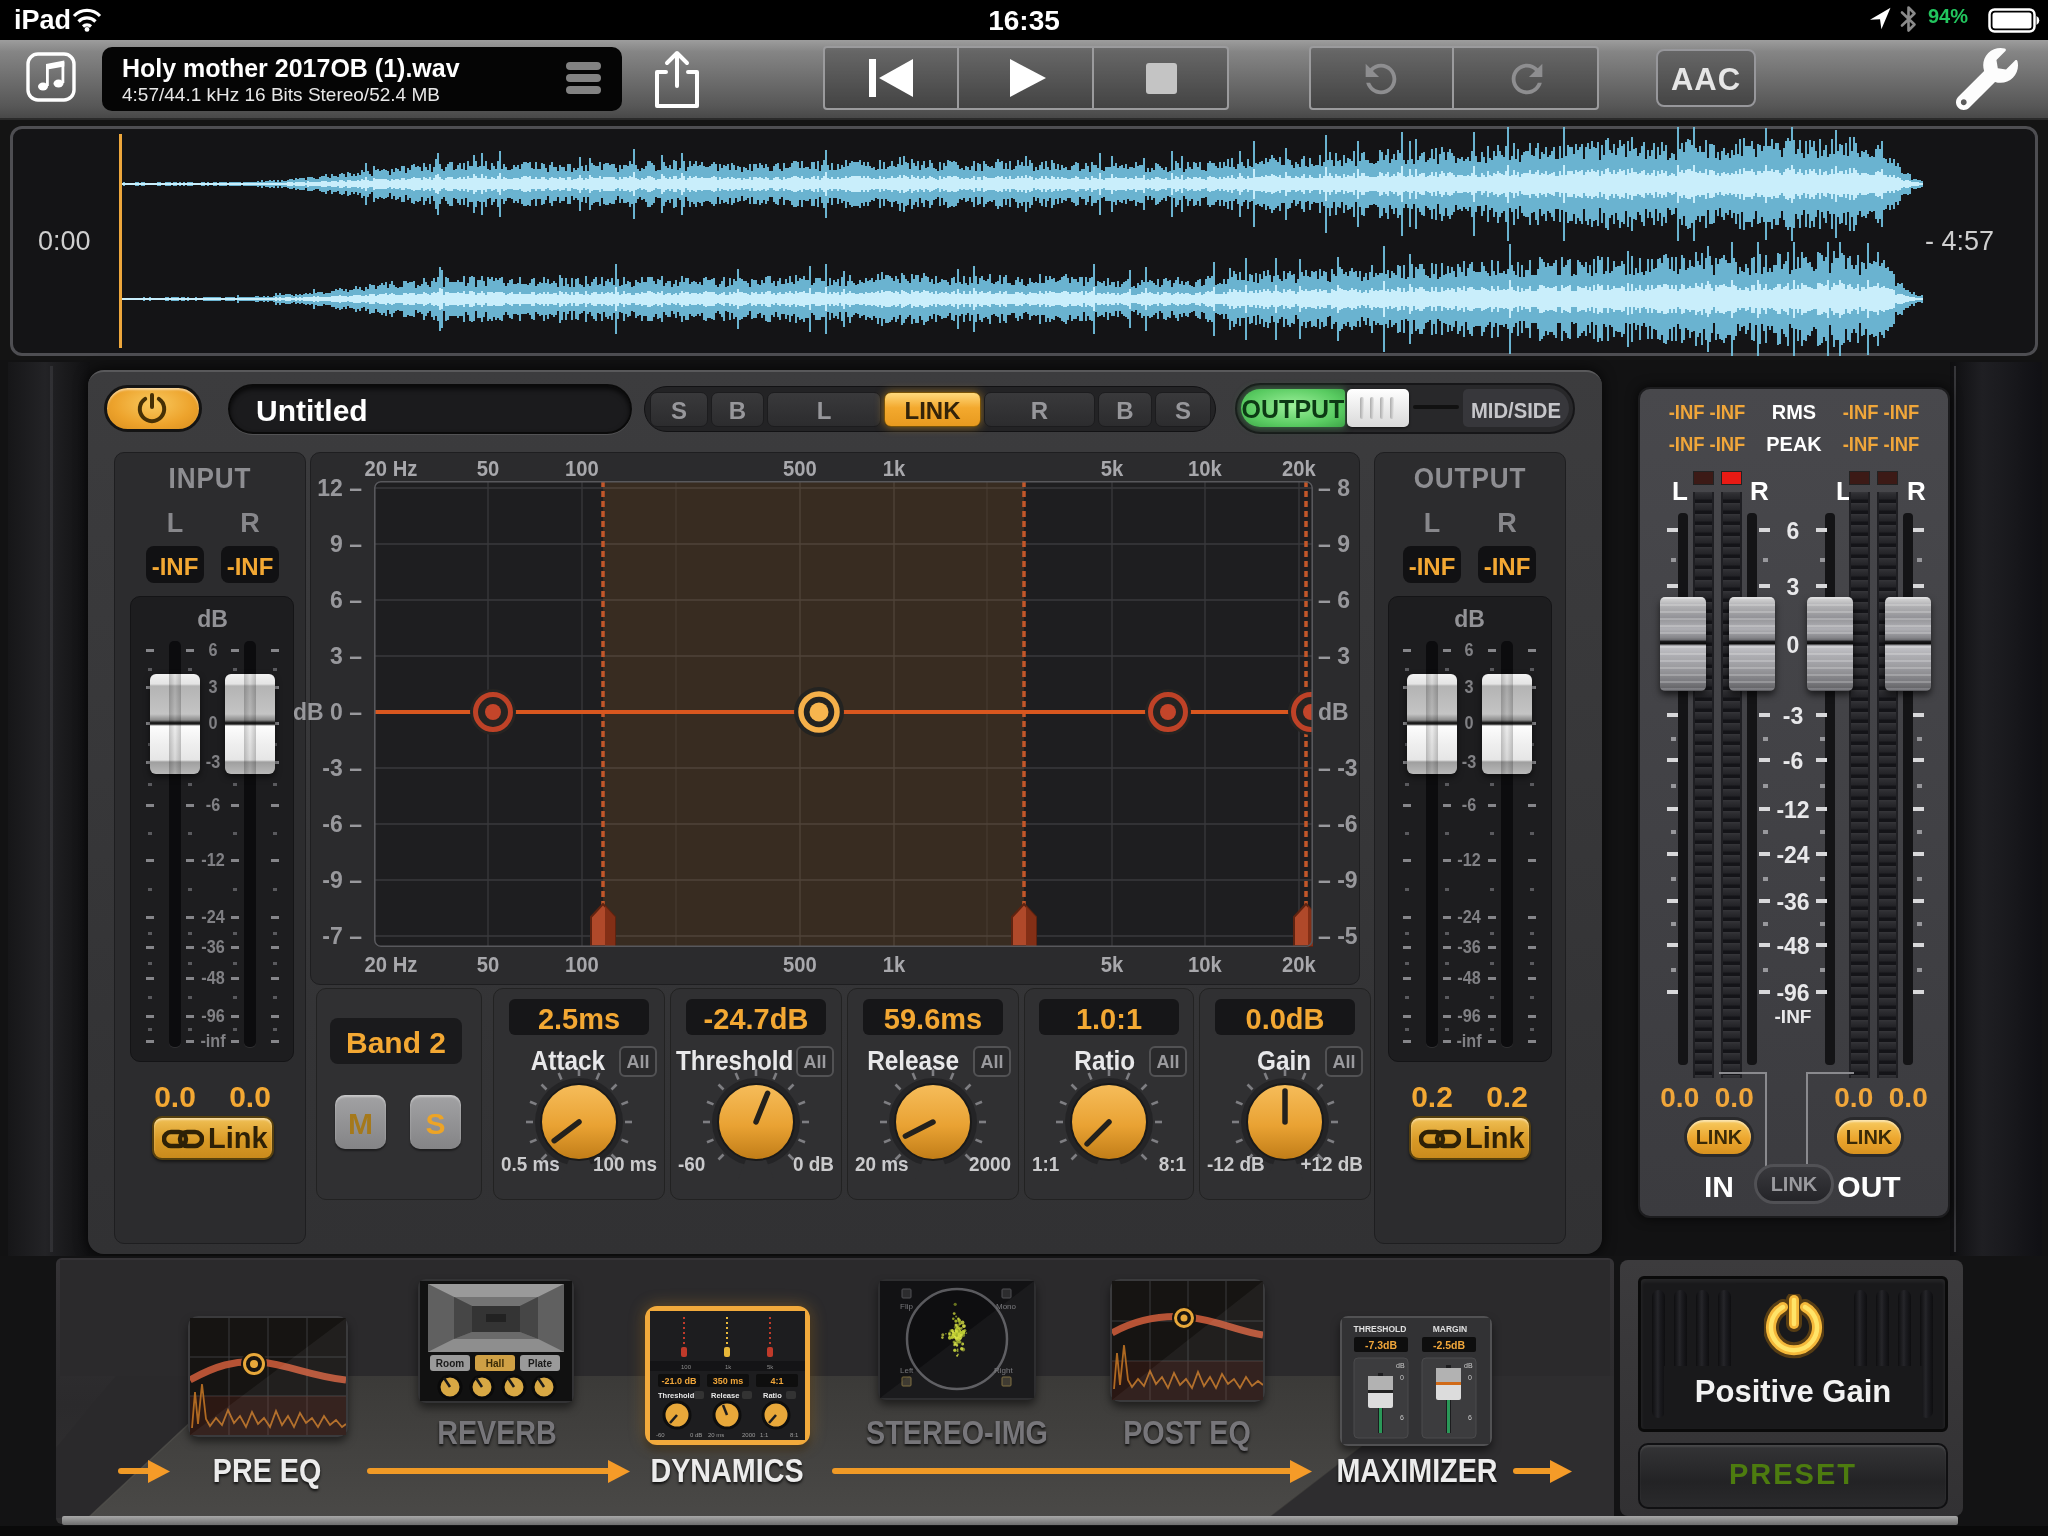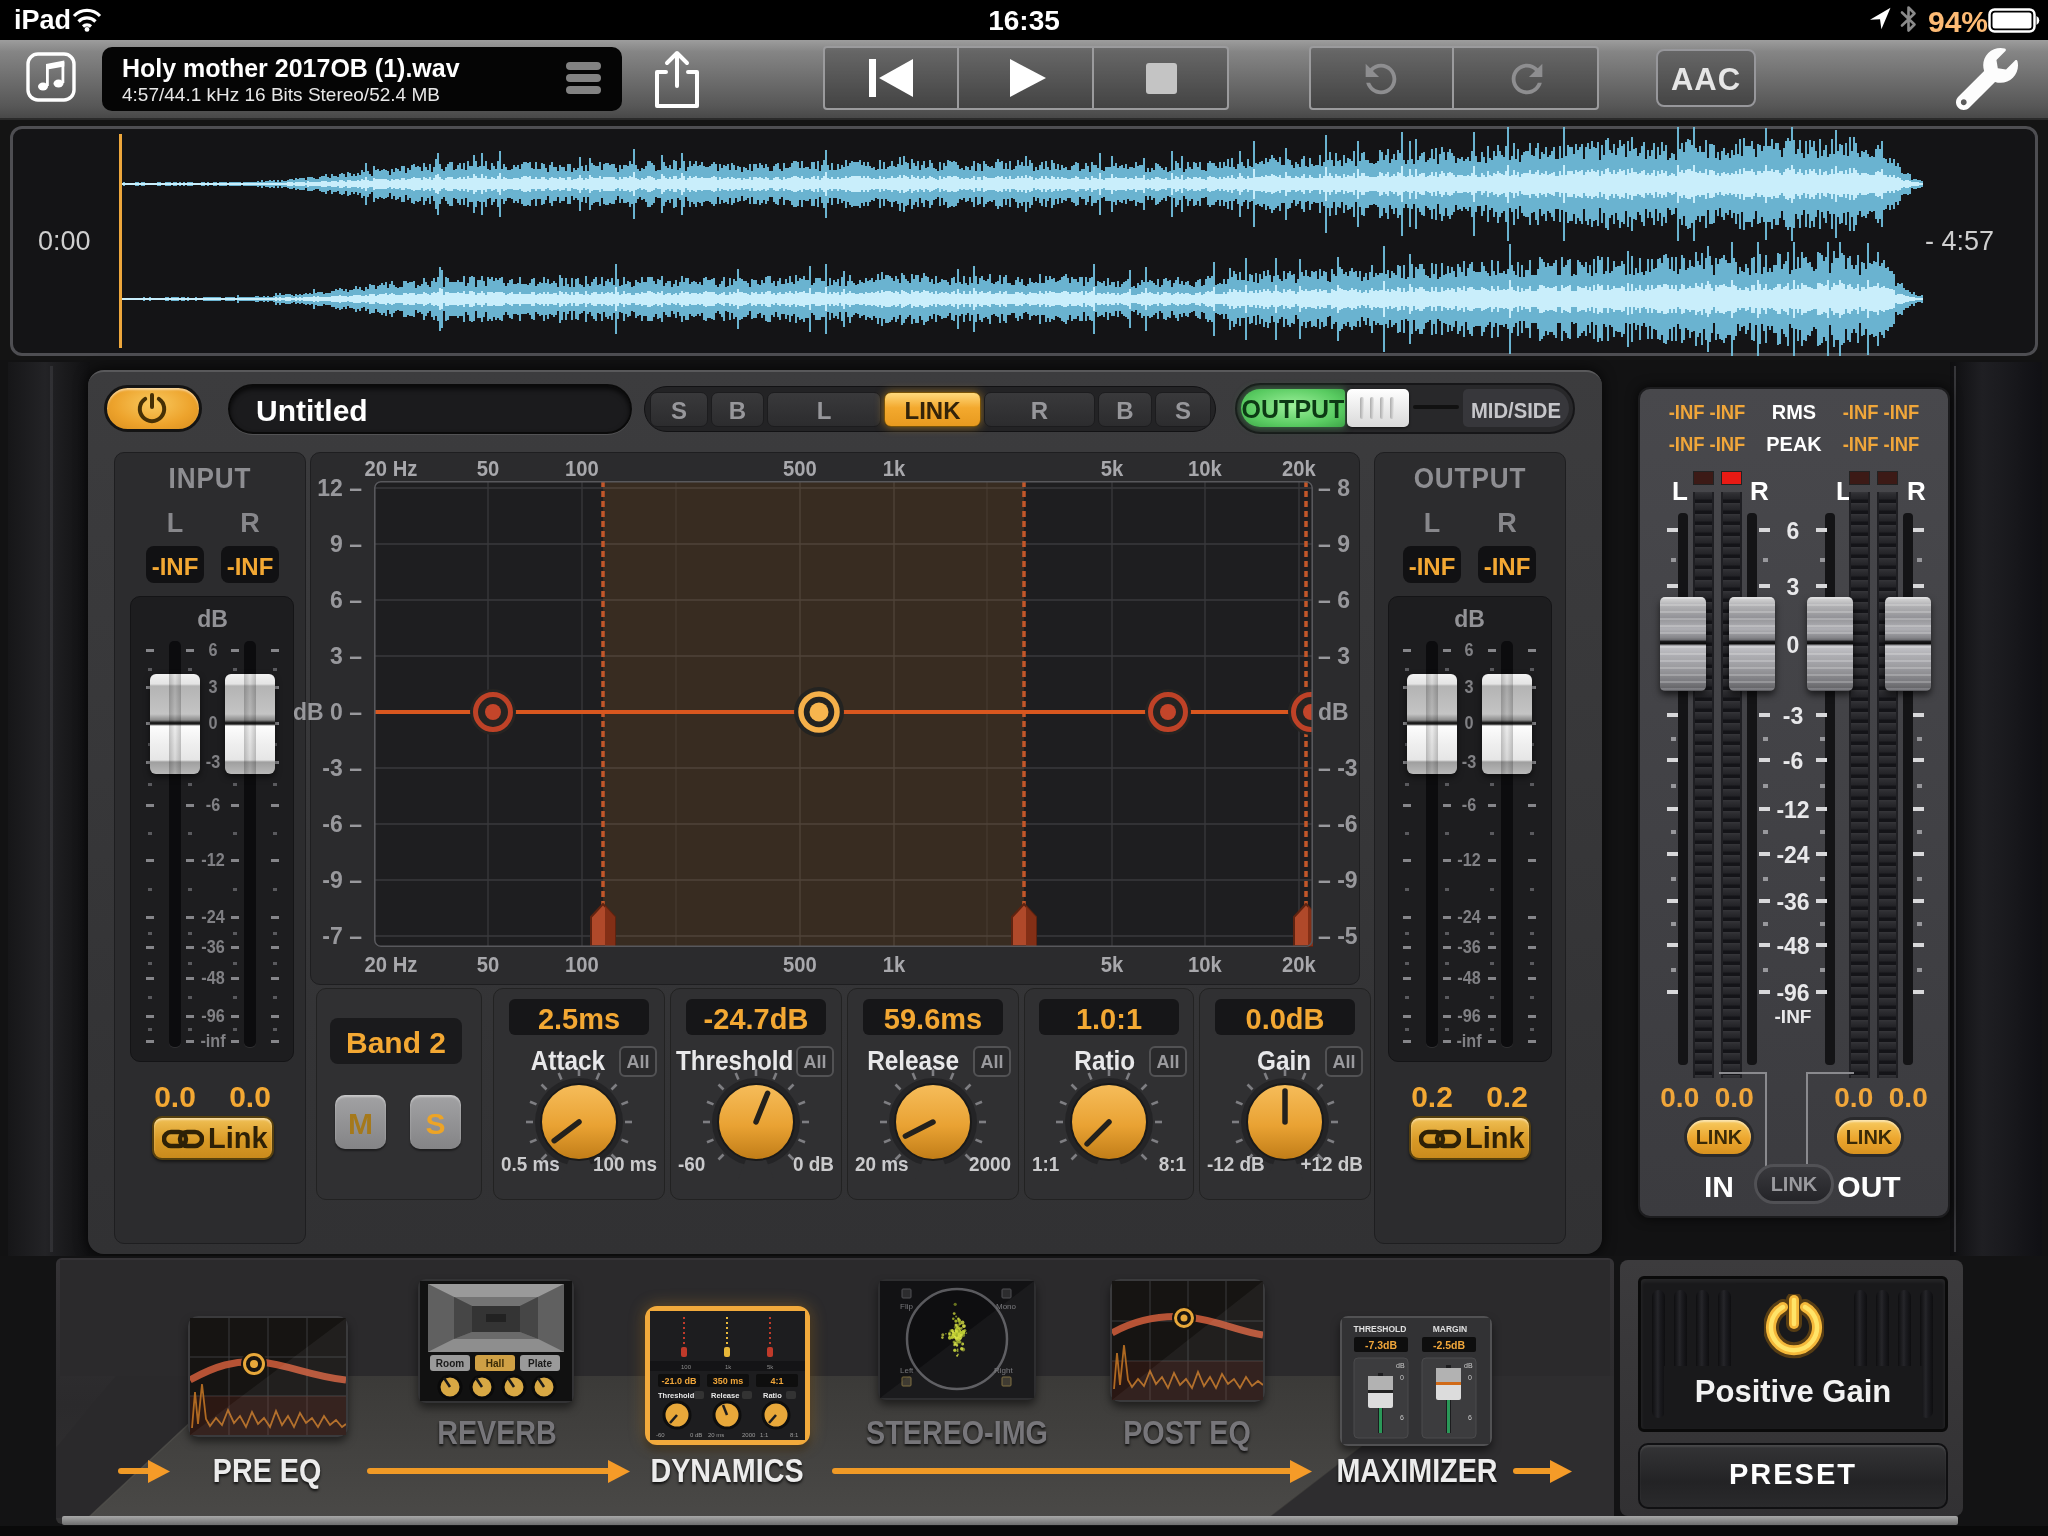--- a/index.html
+++ b/index.html
@@ -16,21 +16,21 @@
 </g>
       <circle cx="15" cy="21.4" r="2.4" fill="#fff"></circle>
     </svg>
 <div style="position:absolute;left:964px;top:5px;width:120px;text-align:center;font-size:28px;font-weight:bold;color:#fff;">16:35</div>
 <svg style="position:absolute;left:1870px;top:7px" width="24" height="24" viewBox="0 0 24 24">
 <path d="M22,2 L10,22 L10,12 L0,11 Z" fill="#fff" transform="rotate(-8 12 12)"></path>
     </svg>
 <svg style="position:absolute;left:1899px;top:5px" width="20" height="28" viewBox="0 0 20 28">
 <path d="M3,7.5 L15.5,19.5 L9.5,25.5 L9.5,2.5 L15.5,8.5 L3,20.5" fill="none" stroke="#8a8a8a" stroke-width="2.6" stroke-linejoin="round" stroke-linecap="round"></path>
     </svg>
-<div style="position:absolute;left:1928px;top:5px;font-size:30px;font-weight:bold;color:#fdba74;">94%</div>
+<div style="position:absolute;left:1928px;top:5px;font-size:20px;font-weight:bold;color:#22c55e;">94%</div>
 <svg style="position:absolute;left:1988px;top:8px" width="52" height="25" viewBox="0 0 52 25">
 <rect x="1.5" y="1.5" width="45" height="22" rx="5" fill="none" stroke="#fff" stroke-width="2.5"></rect>
 <rect x="4.5" y="4.5" width="39" height="16" rx="2.5" fill="#fff"></rect>
 <path d="M48.5,8 a5,5 0 0 1 0,9 z" fill="#fff"></path>
     </svg>
 <div style="position:absolute;left:0;top:40px;width:2048px;height:80px;background:linear-gradient(#9d9d9d,#858585 15%,#6e6e6e 50%,#575757 85%,#484848);border-bottom:2px solid #2a2a2a;"></div>
 <svg style="position:absolute;left:26px;top:52px" width="50" height="50" viewBox="0 0 50 50">
 <rect x="2" y="2" width="46" height="46" rx="10" fill="none" stroke="#fff" stroke-width="3.4"></rect>
 <g fill="#fff">
         <ellipse cx="17" cy="34.5" rx="5" ry="4"></ellipse>
@@ -1236,13 +1236,13 @@
           <line x1="30" y1="6" x2="30" y2="30" stroke-width="10"></line>
         </g>
 <g stroke="#ffe468">
           <path d="M19,13 A23,23 0 1 0 41,13" stroke-width="4.5"></path>
           <line x1="30" y1="6" x2="30" y2="30" stroke-width="4.5"></line>
         </g>
 </g>
     </svg>
 <div style="position:absolute;left:1643px;top:1374px;width:300px;text-align:center;font-size:31px;font-weight:bold;color:#f2f2f2;">Positive Gain</div>
 <div style="position:absolute;left:1638px;top:1443px;width:310px;height:66px;background:linear-gradient(#343436,#232325 60%,#2a2a2c);border-radius:10px;border:2px solid #101012;box-shadow:inset 0 2px 2px rgba(255,255,255,0.1);"></div>
-<div style="position:absolute;left:1638px;top:1458px;width:310px;text-align:center;font-size:29px;font-weight:bold;color:#ffffff;letter-spacing:2px;">PRESET</div>
+<div style="position:absolute;left:1638px;top:1458px;width:310px;text-align:center;font-size:29px;font-weight:bold;color:#4d7c0f;letter-spacing:2px;">PRESET</div>
 </div>
 </body></html>

